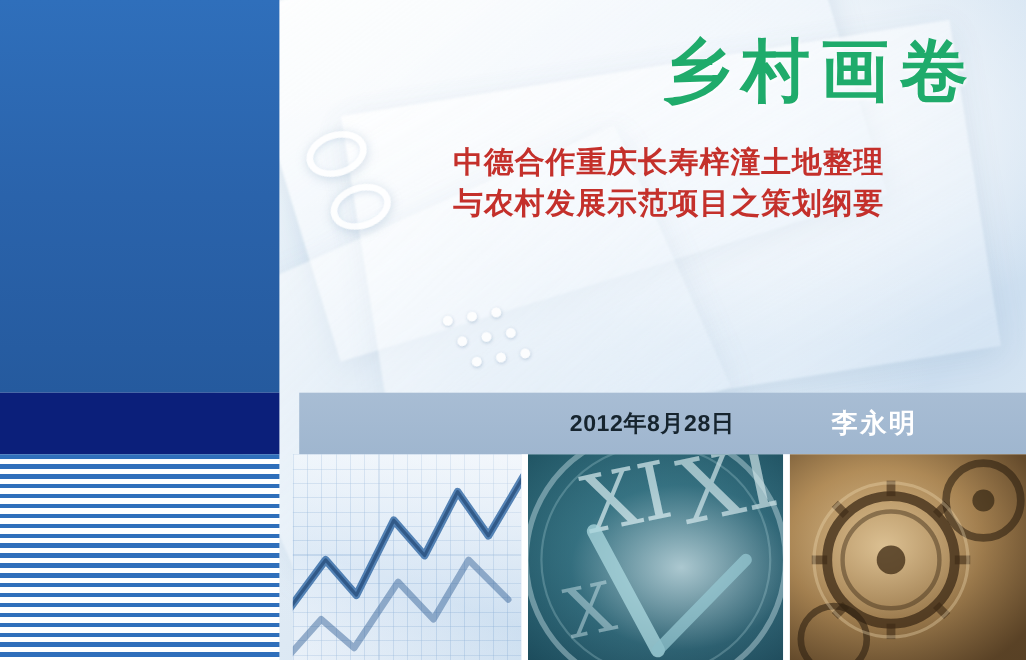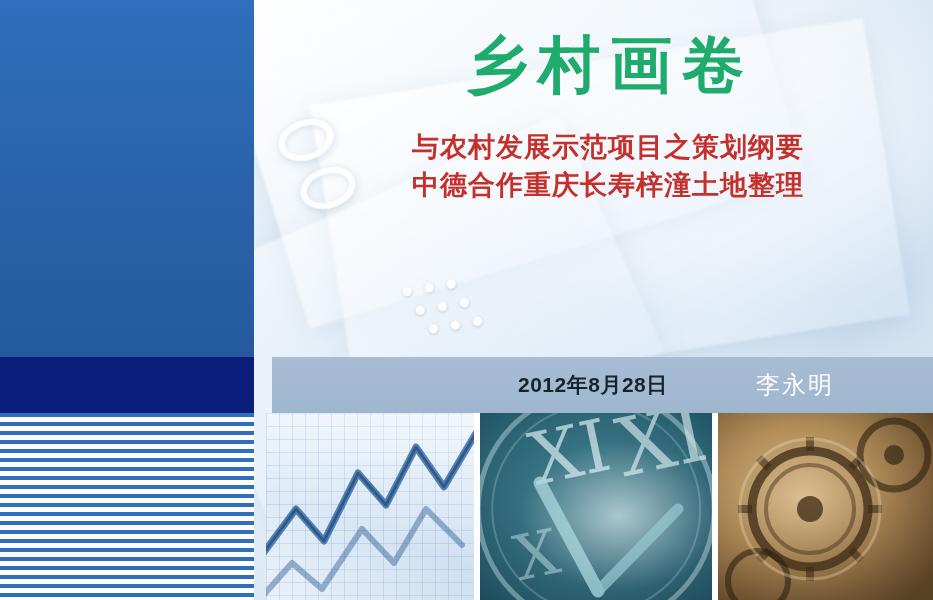--- a/index.html
+++ b/index.html
@@ -89,31 +89,31 @@
     color: #16242e;
     font-size: 21px;
     font-weight: bold;
     letter-spacing: 0.5px;
   }
   .band-author {
     position: absolute;
     left: 484px; top: 12px;
     color: #ffffff;
     font-size: 24px;
-    font-weight: normal;
+    font-weight: bold;
     font-family: "DejaVu Serif", serif;
     letter-spacing: 2px;
   }
 
   
   .title-main {
     position: absolute;
     left: 330px; top: 32px;
     width: 560px;
-    text-align: center;
+    text-align: right;
     color: #1fab6b;
     font-size: 62px;
     font-weight: bold;
     letter-spacing: 10px;
     line-height: 1.05;
     text-shadow: 1px 2px 3px rgba(255,255,255,0.8);
   }
   .title-sub {
     position: absolute;
     left: 318px; top: 128px;
@@ -229,22 +229,22 @@
   <div class="left-blue"></div>
   <div class="left-navy"></div>
 
   <div class="band">
     <div class="band-date">2012年8月28日</div>
     <div class="band-author">李永明</div>
   </div>
 
   <div class="title-main">乡村画卷</div>
   <div class="title-sub">
+    <div>中德合作重庆长寿梓潼土地整理</div>
     <div>与农村发展示范项目之策划纲要</div>
-    <div>中德合作重庆长寿梓潼土地整理</div>
   </div>
 
   <div class="bottom">
     <div class="bottom-lines"></div>
 
     <div class="tile chart">
       <div class="chart-bg"></div>
       <svg class="chart-svg" width="208" height="187">
         <polyline points="-10,150 30,96 58,128 92,60 120,92 150,34 178,74 210,20" fill="none" stroke="#3a6fa8" stroke-width="7" stroke-linejoin="round" stroke-linecap="round" opacity="0.85"></polyline>
         <polyline points="-10,150 30,96 58,128 92,60 120,92 150,34 178,74 210,20" fill="none" stroke="#1c3f6b" stroke-width="3" stroke-linejoin="round" stroke-linecap="round" opacity="0.6"></polyline>

